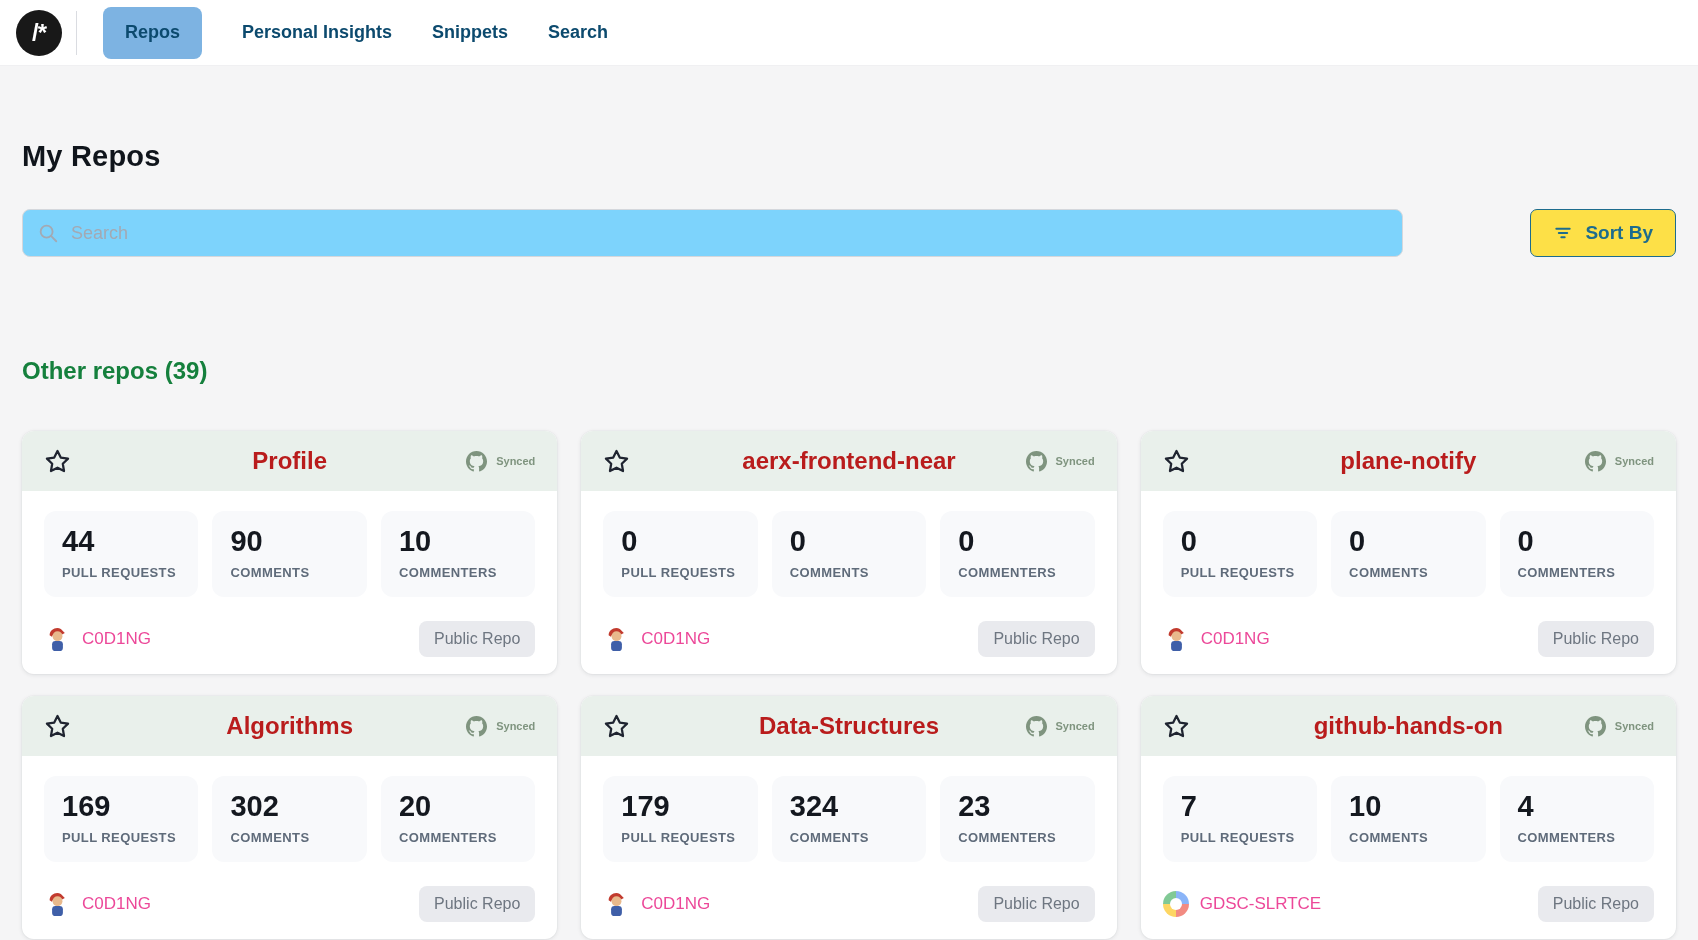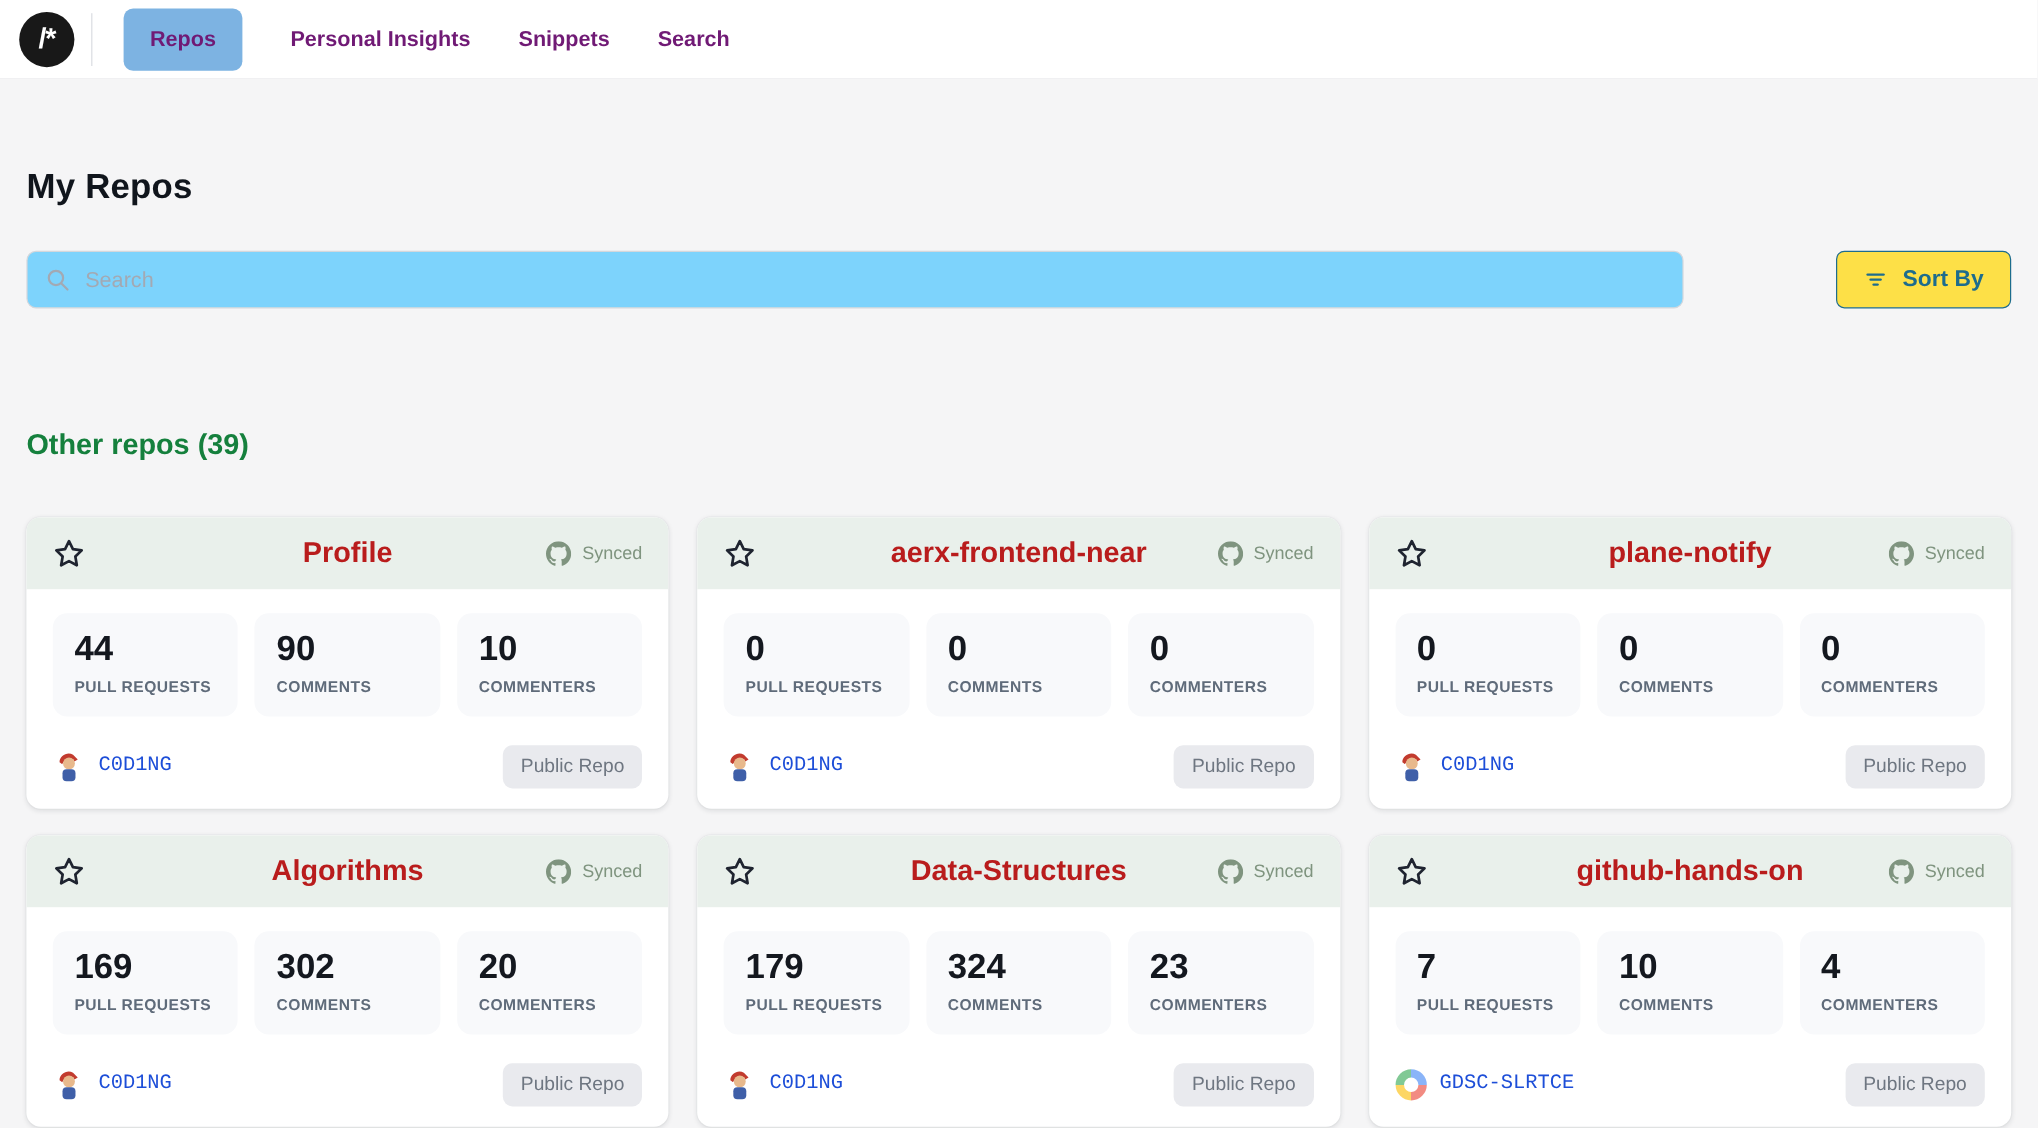--- a/index.html
+++ b/index.html
@@ -29,21 +29,21 @@
   }
   .team-select .avatar-sm { width:30px; height:30px; }
   .team-select .label { font-size:18px; font-weight:700; color:#20242c; }
   .caret {
     width:0; height:0; border-left:7px solid transparent;
     border-right:7px solid transparent; border-top:8px solid #32373f;
     display:inline-block;
   }
   .tabs { display:flex; align-items:center; gap:40px; margin-left:12px; }
   .tab {
-    font-size:18px; font-weight:700; color:#701a75; cursor:pointer;
+    font-size:18px; font-weight:700; color:#0c4a6e; cursor:pointer;
     background:transparent; border:none; font-family:inherit;
   }
   .tab.active {
     background:#7db3e2; border-radius:8px; height:52px; padding:0 22px;
     display:flex; align-items:center;
   }
   .nav-user { margin-left:auto; display:flex; align-items:center; gap:10px; cursor:pointer; }
   .nav-user .name { font-size:18px; font-weight:500; color:#1f2937; }
   .avatar {
     border-radius:50%;
@@ -89,31 +89,31 @@
   .card-header {
     position:relative; height:60px; background:#e9f0eb;
     display:flex; align-items:center; padding:0 22px;
   }
   .star-btn { display:flex; align-items:center; background:none; border:none; cursor:pointer; padding:0; }
   .card-title {
     position:absolute; left:50%; transform:translateX(-50%);
     font-size:24px; font-weight:700; color:#b91c1c; white-space:nowrap;
   }
   .synced { margin-left:auto; display:flex; align-items:center; gap:9px; color:#7f947f; }
-  .synced .synced-label { font-size:15px; font-weight:400; }
+  .synced .synced-label { font-size:11px; font-weight:700; }
 
   .card-stats { display:flex; gap:14px; padding:20px 22px 0 22px; }
   .stat {
     flex:1; background:#f8f9fb; border-radius:12px; padding:15px 18px 17px 18px;
   }
   .stat-value { font-size:29px; font-weight:700; color:#14181f; line-height:1.1; }
   .stat-label { margin-top:7px; font-size:13px; font-weight:600; color:#5f6b7a; letter-spacing:0.4px; }
 
   .card-footer { display:flex; align-items:center; padding:24px 22px 0 22px; gap:11px; }
-  .org-name { font-size:17px; font-weight:500; color:#1d4ed8;font-family:Liberation Mono, monospace; }
+  .org-name { font-size:17px; font-weight:500; color:#ec4899; }
   .badge {
     margin-left:auto; background:#e9eaee; color:#6e7681; font-size:16px;
     border-radius:8px; padding:9px 15px;
   }
   .org-logo { width:27px; height:27px; display:inline-flex; }
   .gdsc-logo {
     width:26px; height:26px; border-radius:50%;
     background:conic-gradient(#8ab4f8 0 25%, #f28b82 25% 50%, #fdd663 50% 75%, #81c995 75% 100%);
     position:relative;
   }

